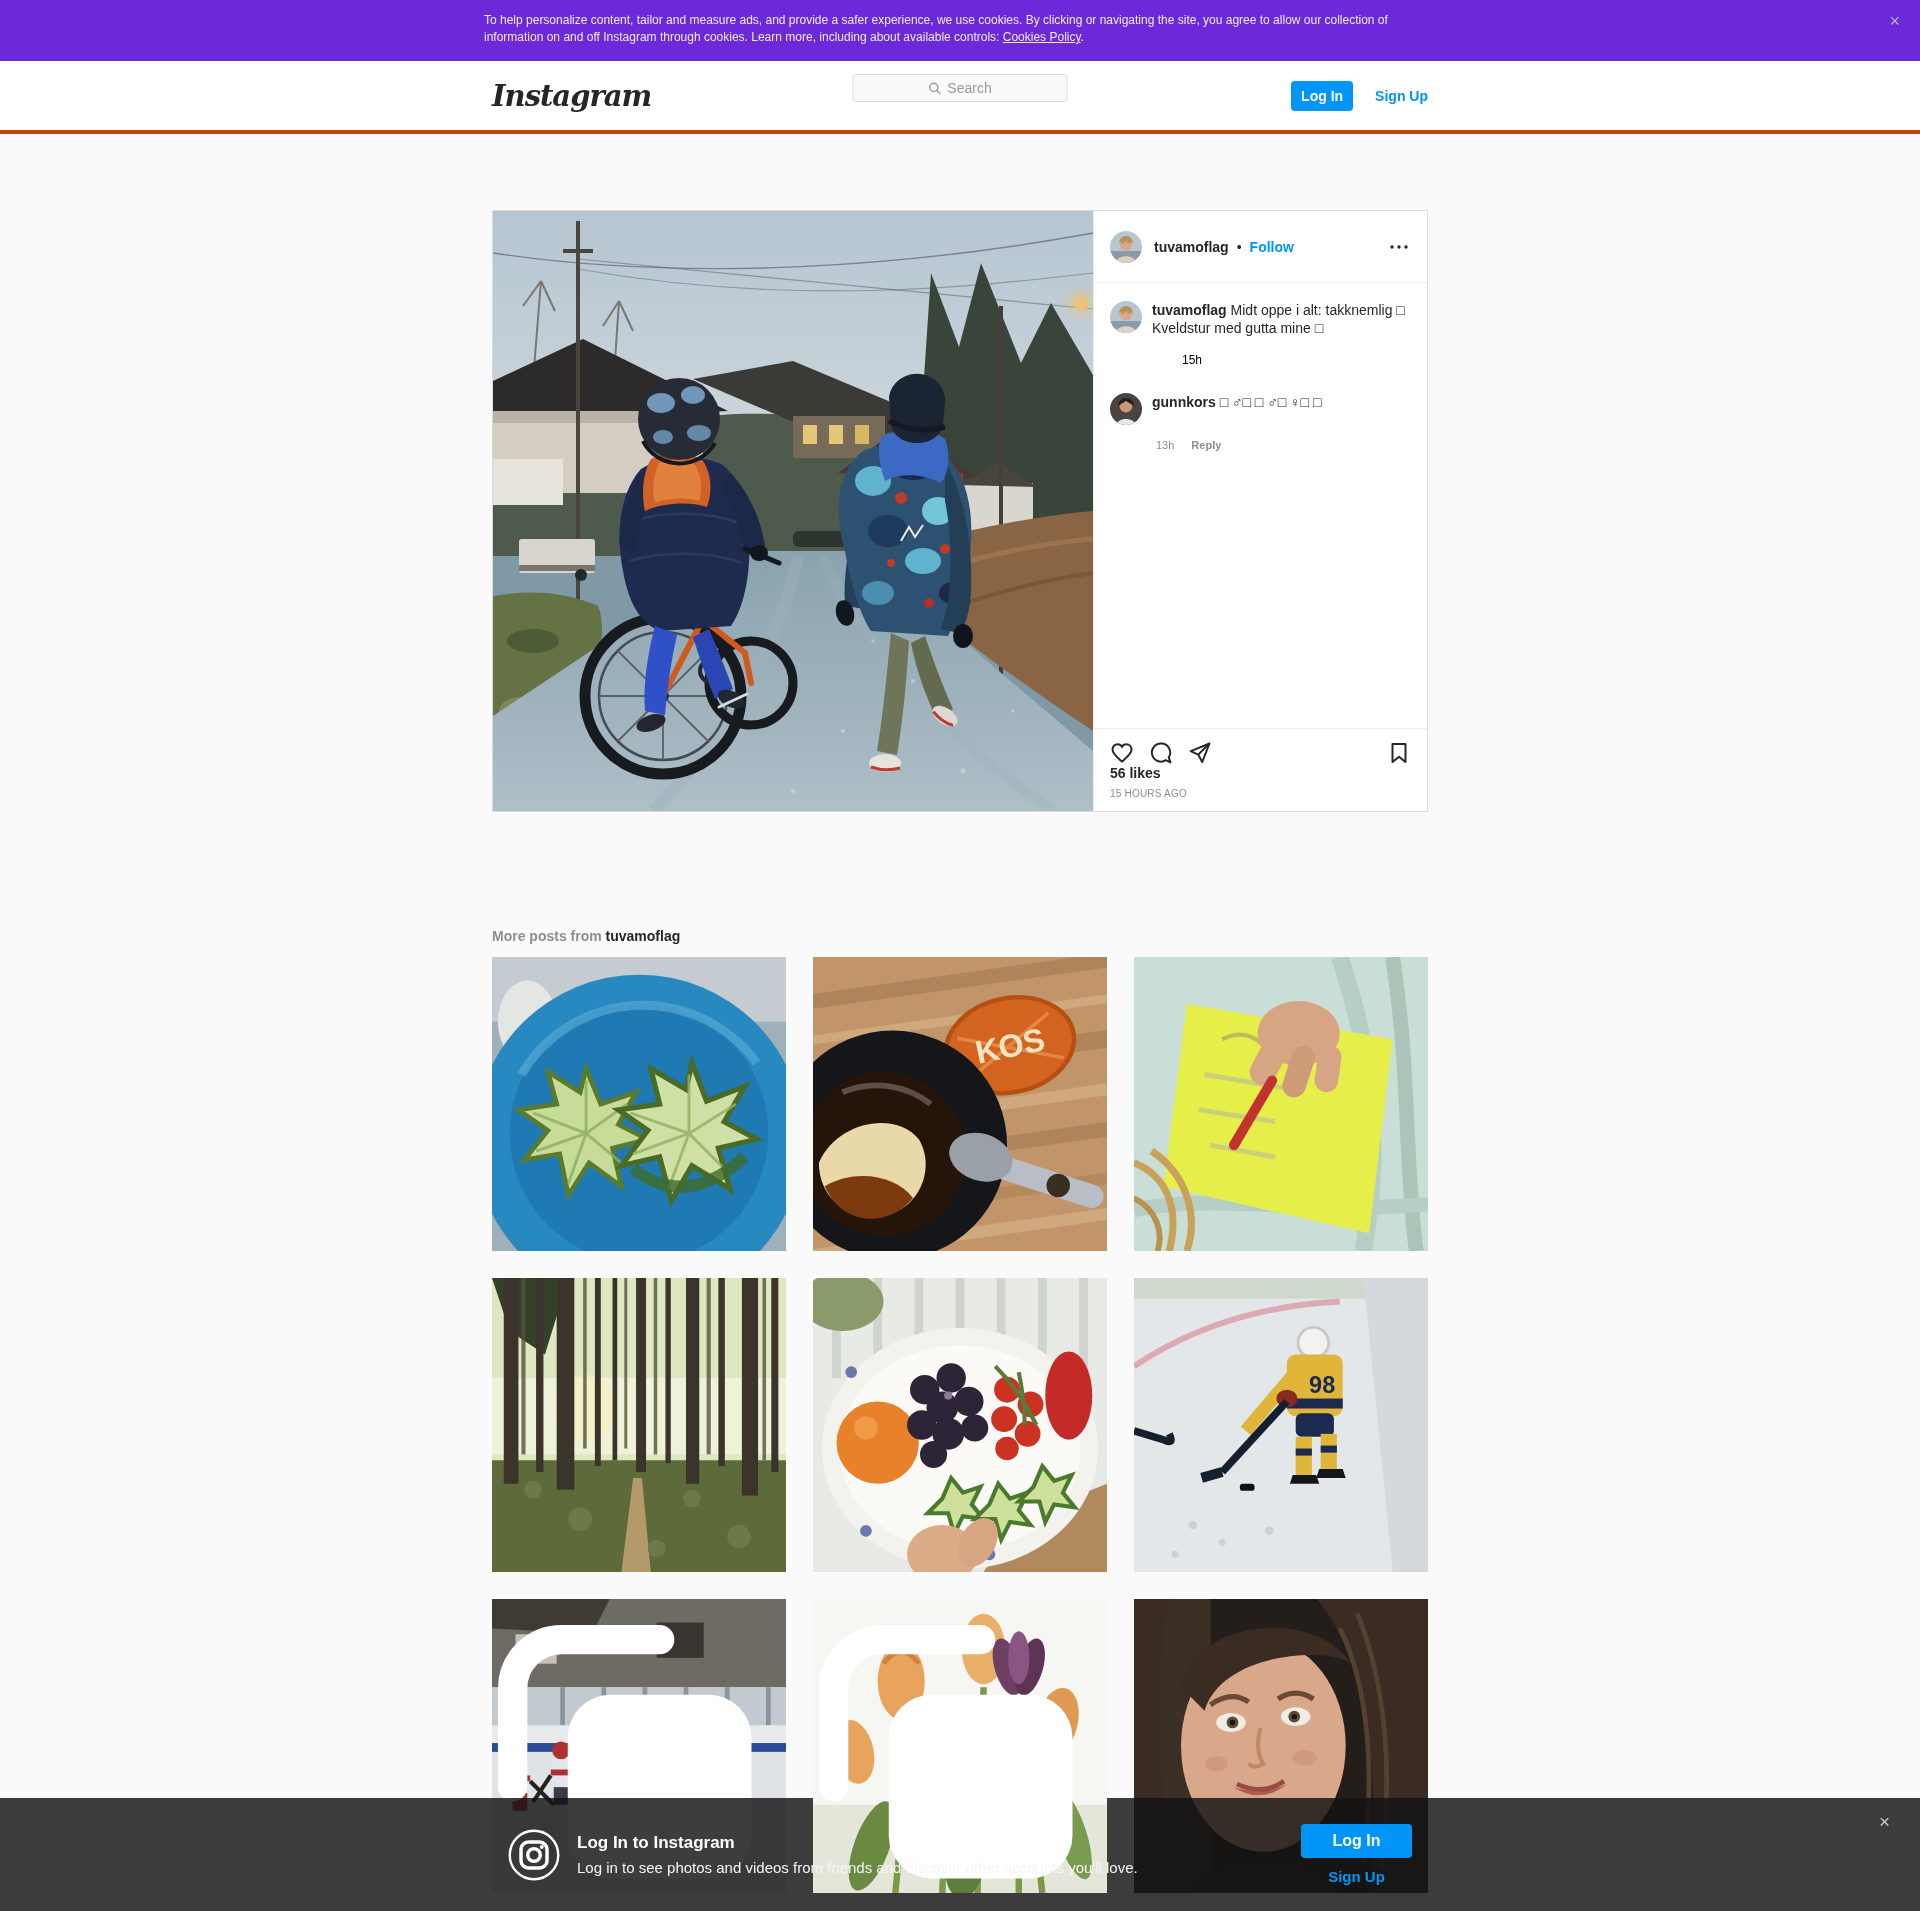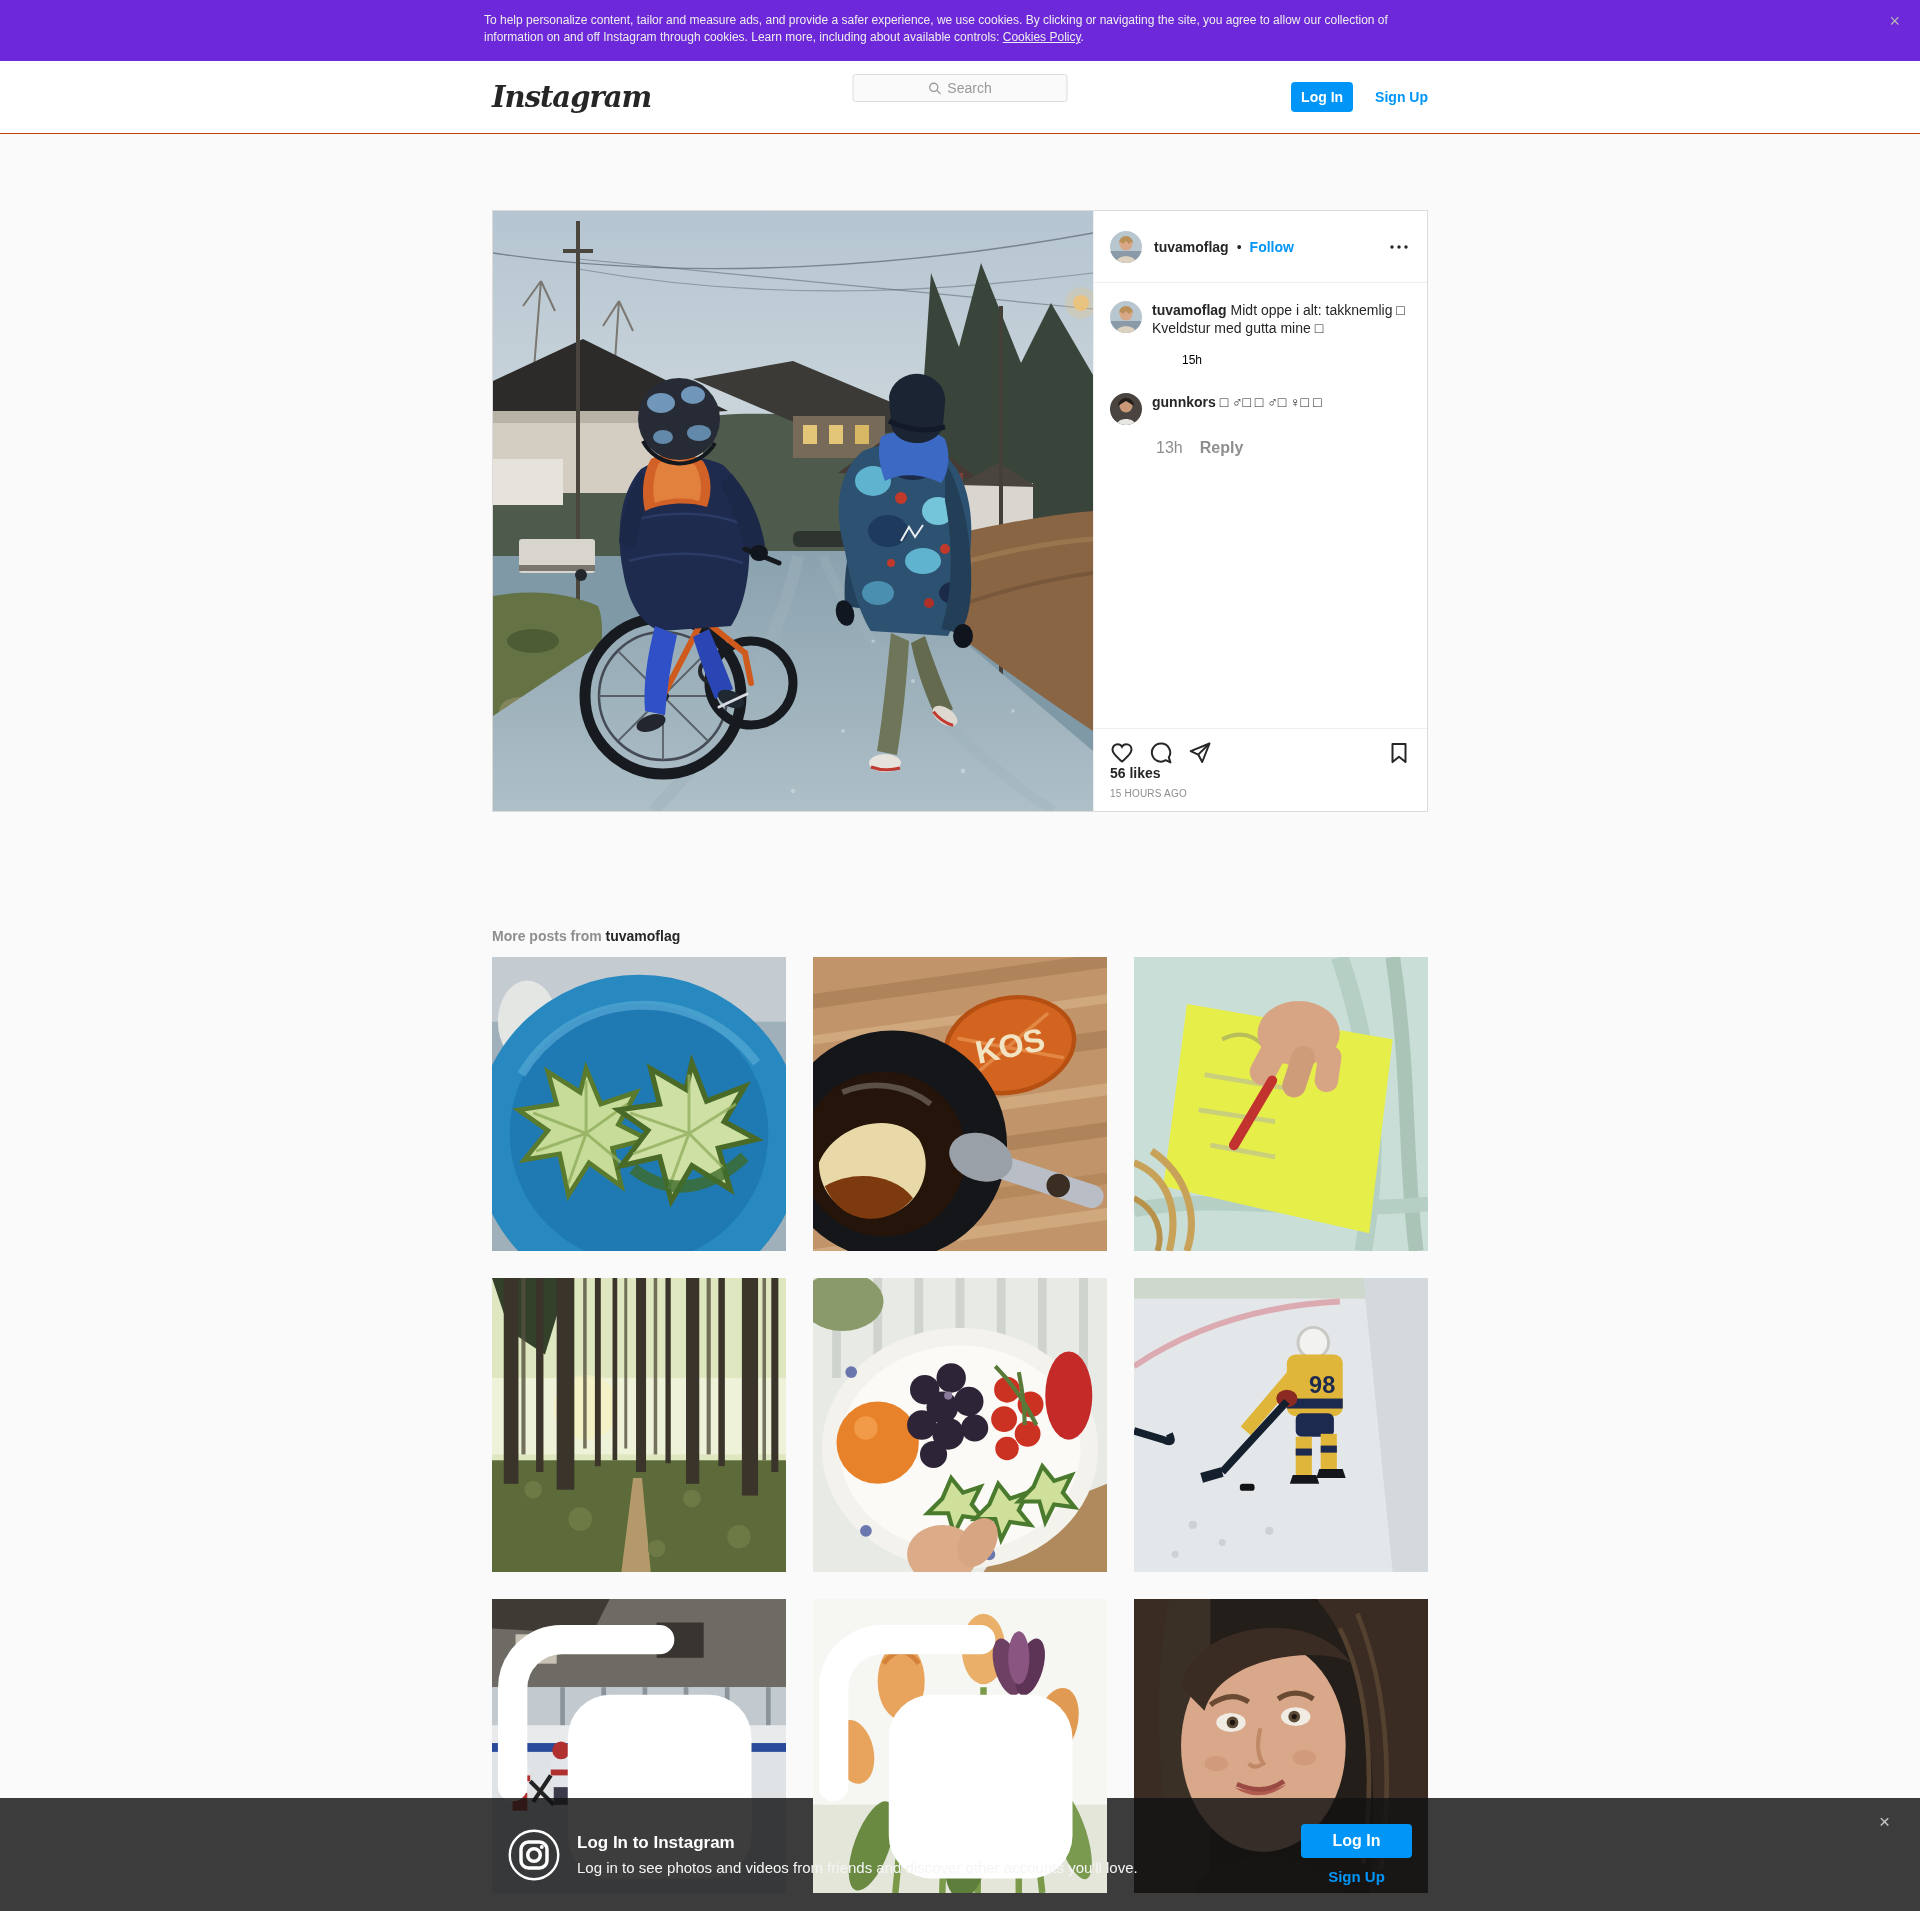--- a/index.html
+++ b/index.html
@@ -9,21 +9,21 @@
 
   
   .cookie-banner { position:relative; height:61px; background:#6d28d9; }
   .cookie-inner { width:952px; margin:0 auto; padding-top:12px;
                   font-size:12px; line-height:17px; color:#ededed; }
   .cookie-link { color:#ededed; text-decoration:underline; cursor:pointer; }
   .cookie-close { position:absolute; top:12px; right:20px; font-size:18px;
                   color:#b5b5b5; cursor:pointer; line-height:1; }
 
   
-  .nav { position:relative; height:73px; background:#fff; border-bottom:1px solid #c2410c; }
+  .nav { position:relative; height:73px; background:#fff; border-bottom:4px solid #c2410c; }
   .nav-inner { width:936px; height:100%; margin:0 auto; display:flex; align-items:center; position:relative; }
   .logo { font-family:"DejaVu Serif", serif; font-style:italic; font-weight:600;
           font-size:29px; color:#262626; letter-spacing:-1px; cursor:pointer; }
   .search-box { position:absolute; left:50%; top:13px; transform:translateX(-50%);
                 width:215px; height:28px; background:#fafafa; border:1px solid #dbdbdb;
                 border-radius:3px; display:flex; align-items:center; justify-content:center;
                 gap:6px; color:#999; font-size:14px; cursor:text; }
   .nav-right { margin-left:auto; display:flex; align-items:center; gap:22px; }
   .btn-primary { background:#0095f6; color:#fff; font-weight:700; font-size:14px;
                  border:none; border-radius:4px; padding:7px 10px; cursor:pointer; }
@@ -39,21 +39,21 @@
                   border-bottom:1px solid #efefef; }
   .avatar { width:32px; height:32px; border-radius:50%; overflow:hidden; flex:none; cursor:pointer; }
   .avatar svg { display:block; }
   .uname { font-weight:700; font-size:14px; color:#262626; cursor:pointer; }
   .dot-sep { font-size:14px; margin:0 -4px; }
   .follow { color:#0095f6; font-weight:700; font-size:14px; cursor:pointer; }
   .more-dots { margin-left:auto; cursor:pointer; display:flex; }
   .panel-comments { flex:1; padding:18px 16px; overflow:hidden; }
   .comment-row { display:flex; gap:10px; }
   .comment-body { font-size:14px; line-height:18px; }
-  .comment-meta { font-size:16px; color:#8e8e8e; margin:14px 0 0 46px; display:flex; gap:17px;text-align:center; }
+  .comment-meta { font-size:11px; color:#8e8e8e; margin:14px 0 0 46px; display:flex; gap:17px;text-align:center; }
   .reply-link { font-weight:600; cursor:pointer; color:#8e8e8e; }
   .caption-time { font-size:12px; color:#000000; margin:16px 0 26px 72px; }
   .panel-actions { border-top:1px solid #efefef; padding:12px 16px 12px; }
   .action-icons { display:flex; align-items:center; gap:15px; }
   .action-icons .icon-btn { cursor:pointer; display:flex; }
   .bookmark { margin-left:auto; }
   .likes { font-weight:700; font-size:14px; cursor:pointer; }
   .posted-time { font-size:10px; letter-spacing:.2px; color:#8e8e8e; margin-top:7px; }
   .panel-login { border-top:1px solid #efefef; padding:19px 16px; font-size:14px; color:#999; }
   .login-link-dark { color:#00376b; font-weight:600; cursor:pointer; }

